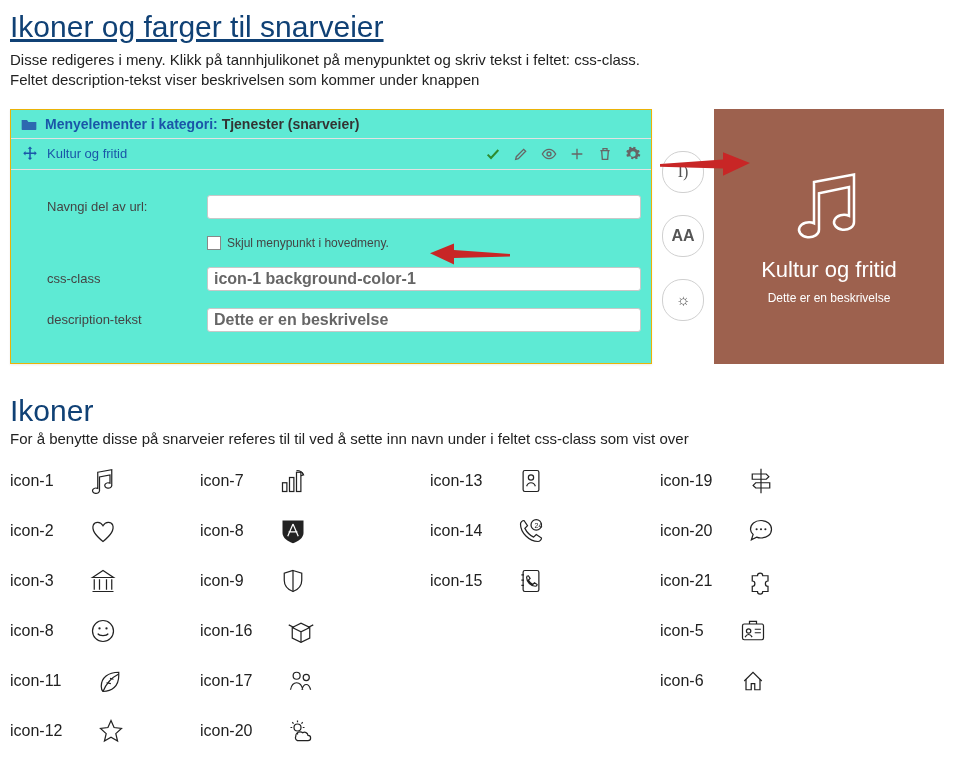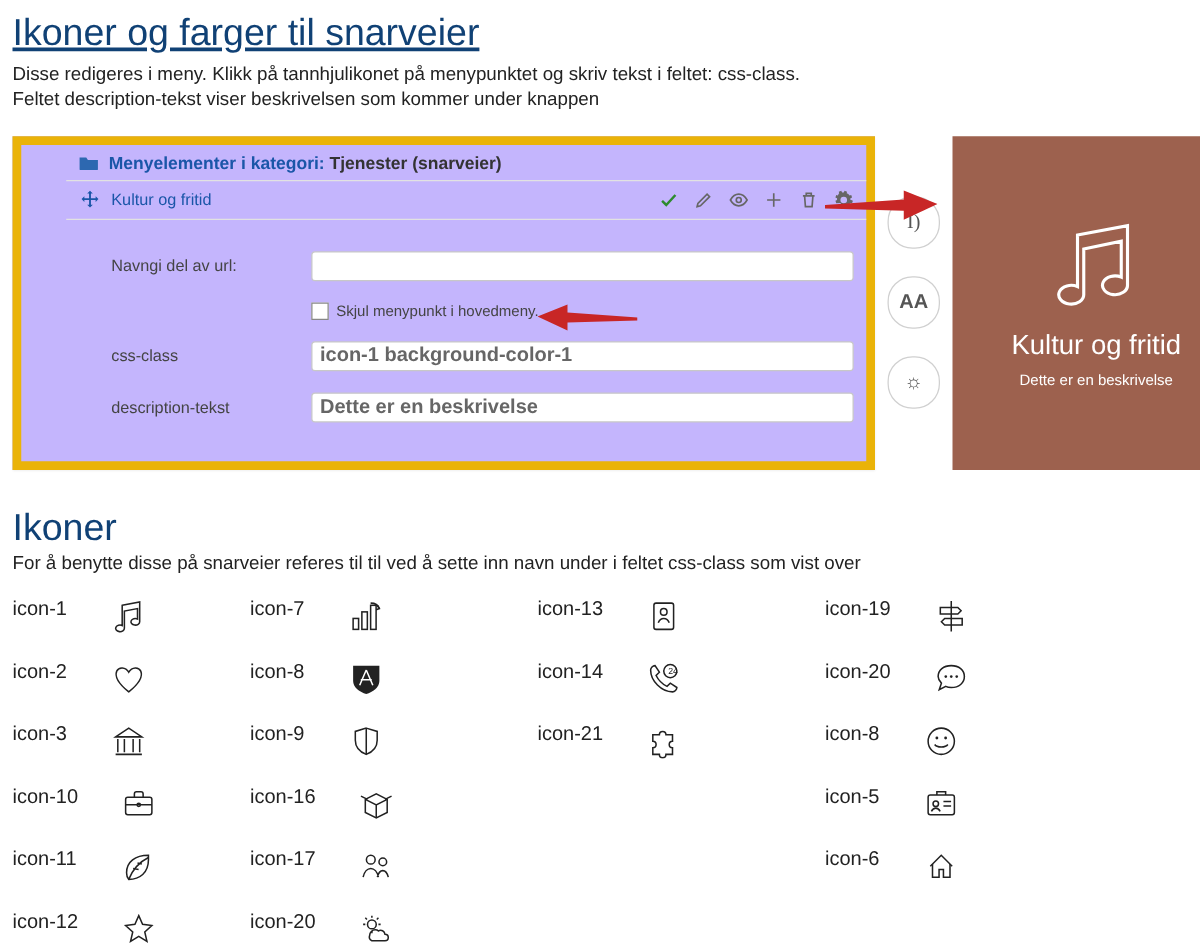--- a/index.html
+++ b/index.html
@@ -25,26 +25,25 @@
   }
   .panel-row {
     display: flex;
     align-items: stretch;
     gap: 10px;
     margin-bottom: 30px;
     position: relative;
   }
   .admin-panel {
     flex: 0 0 640px;
-    border: 7px solid #eab308;
-    background: #c4b5fd;
+    border: 1px solid #eab308;
+    background: #5eead4;
     box-shadow: 0 1px 2px rgba(0,0,0,0.08);
     font-family: Arial, sans-serif;
     font-size: 13px;
-    padding-left: 36px;
   }
   .admin-header {
     border-bottom: 1px solid #e2e2e2;
     padding: 6px 10px;
     display: flex;
     align-items: center;
     gap: 8px;
   }
   .folder-icon { width:16px; height:14px; }
   .admin-header-text { font-size: 14px; }
@@ -109,21 +108,21 @@
     font-size:30px; font-weight:400; color:#104175;
     margin:10px 0 2px 0;
   }
   .section-sub { font-size:15px; margin-bottom:20px; }
   .icon-grid {
     display:grid;
     grid-template-columns: 190px 230px 230px 200px;
     row-gap:22px;
     font-size:16px;
   }
-  .icon-cell { display:flex; align-items:flex-start; gap:35px; }
+  .icon-cell { display:flex; align-items:center; gap:35px; }
   .gicon { width:28px;height:28px;stroke:#222;fill:none;stroke-width:1.4; }
   .gicon-fill { fill:#222; stroke:none; }
   .red-arrow-svg { fill:#c82626; }
 </style>
 </head>
 <body>
 
 <h1 class="title">Ikoner og farger til snarveier</h1>
 <div class="intro">
   <span>Disse redigeres i meny. Klikk på tannhjulikonet på menypunktet og skriv tekst i feltet: css-class.</span><br>
@@ -289,44 +288,44 @@
       </svg>
   </div>
   <div class="icon-cell">
     <span>icon-9</span>
     <svg class="gicon" viewBox="0 0 32 32">
         <path d="M16 4l10 3v8c0 7-5 11-10 13C11 26 6 22 6 15V7z"></path>
         <path d="M16 4v24"></path>
       </svg>
   </div>
   <div class="icon-cell">
+    <span>icon-15</span>
+    <svg class="gicon" viewBox="0 0 32 32">
+        <rect x="7" y="4" width="18" height="24" rx="2"></rect>
+        <path d="M5 9h3M5 15h3M5 21h3"></path>
+        <path d="M13 10c-1 0-2 1-2 2 0 5 5 10 10 10 1 0 2-1 2-2l-3-2-2 2c-2-1-4-3-5-5l2-2z"></path>
+      </svg>
+  </div>
+  <div class="icon-cell">
     <span>icon-21</span>
     <svg class="gicon" viewBox="0 0 32 32">
         <path d="M6 10h6a3 3 0 116 0h6v6a3 3 0 100 6v6h-6a3 3 0 11-6 0H6v-6a3 3 0 100-6z"></path>
       </svg>
   </div>
 
   <div class="icon-cell">
     <span>icon-8</span>
     <svg class="gicon" viewBox="0 0 32 32">
         <circle cx="16" cy="16" r="12"></circle>
         <circle cx="12" cy="13" r="1.3" class="gicon-fill"></circle>
         <circle cx="20" cy="13" r="1.3" class="gicon-fill"></circle>
         <path d="M10 19c2 3 10 3 12 0"></path>
       </svg>
   </div>
   <div class="icon-cell">
-    <span>icon-10</span>
-    <svg class="gicon" viewBox="0 0 32 32">
-        <rect x="4" y="10" width="24" height="16" rx="2"></rect>
-        <path d="M12 10V7a2 2 0 012-2h4a2 2 0 012 2v3M4 17h24"></path>
-        <circle cx="16" cy="17" r="1.5"></circle>
-      </svg>
-  </div>
-  <div class="icon-cell">
     <span>icon-16</span>
     <svg class="gicon" viewBox="0 0 32 32">
         <path d="M6 12l10-5 10 5v12l-10 5-10-5z"></path>
         <path d="M6 12l10 5 10-5M16 17v12M2 9l6 3M30 9l-6 3"></path>
       </svg>
   </div>
   <div></div>
 
   <div class="icon-cell">
     <span>icon-5</span>

